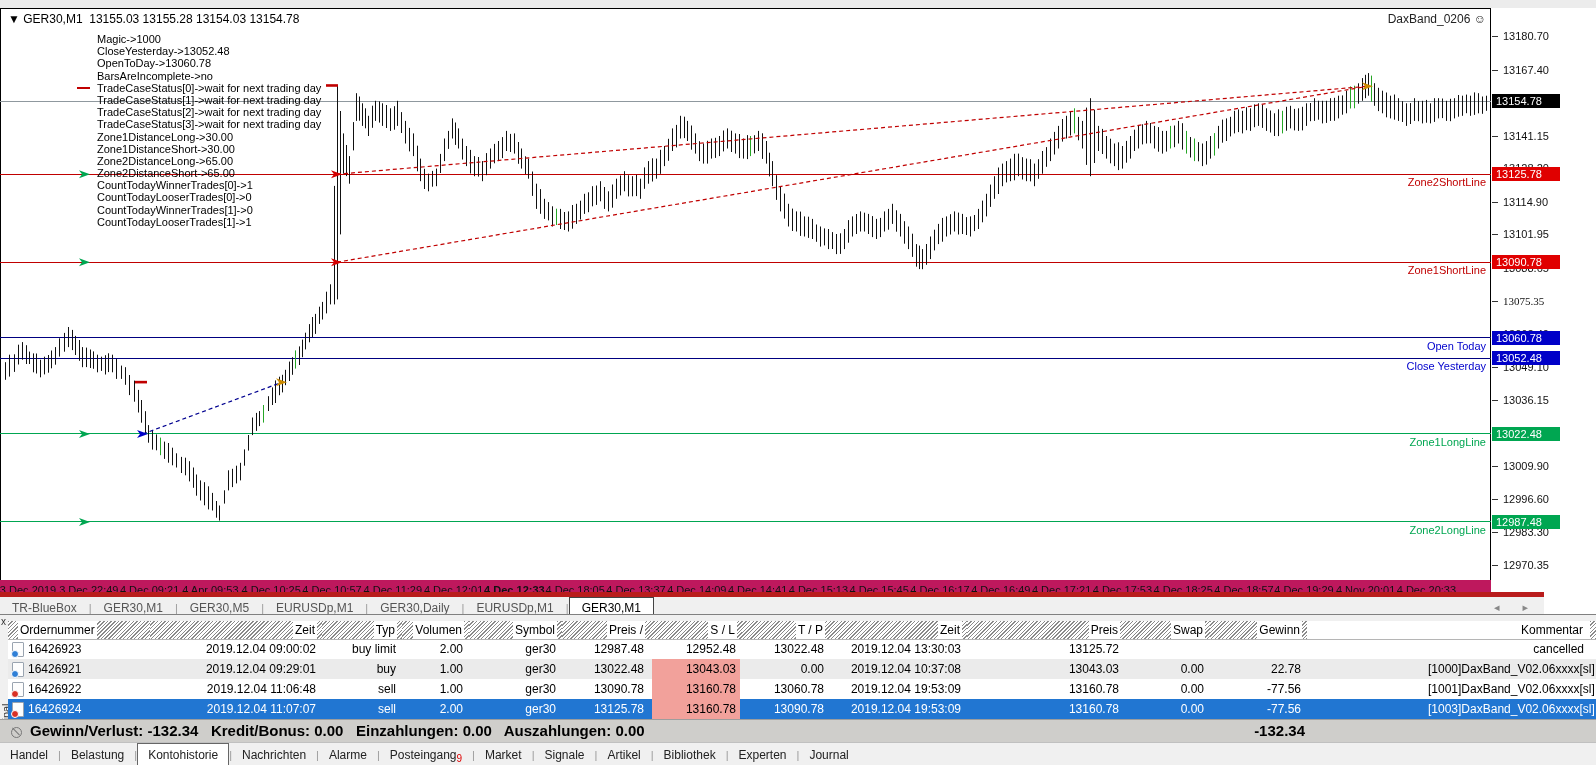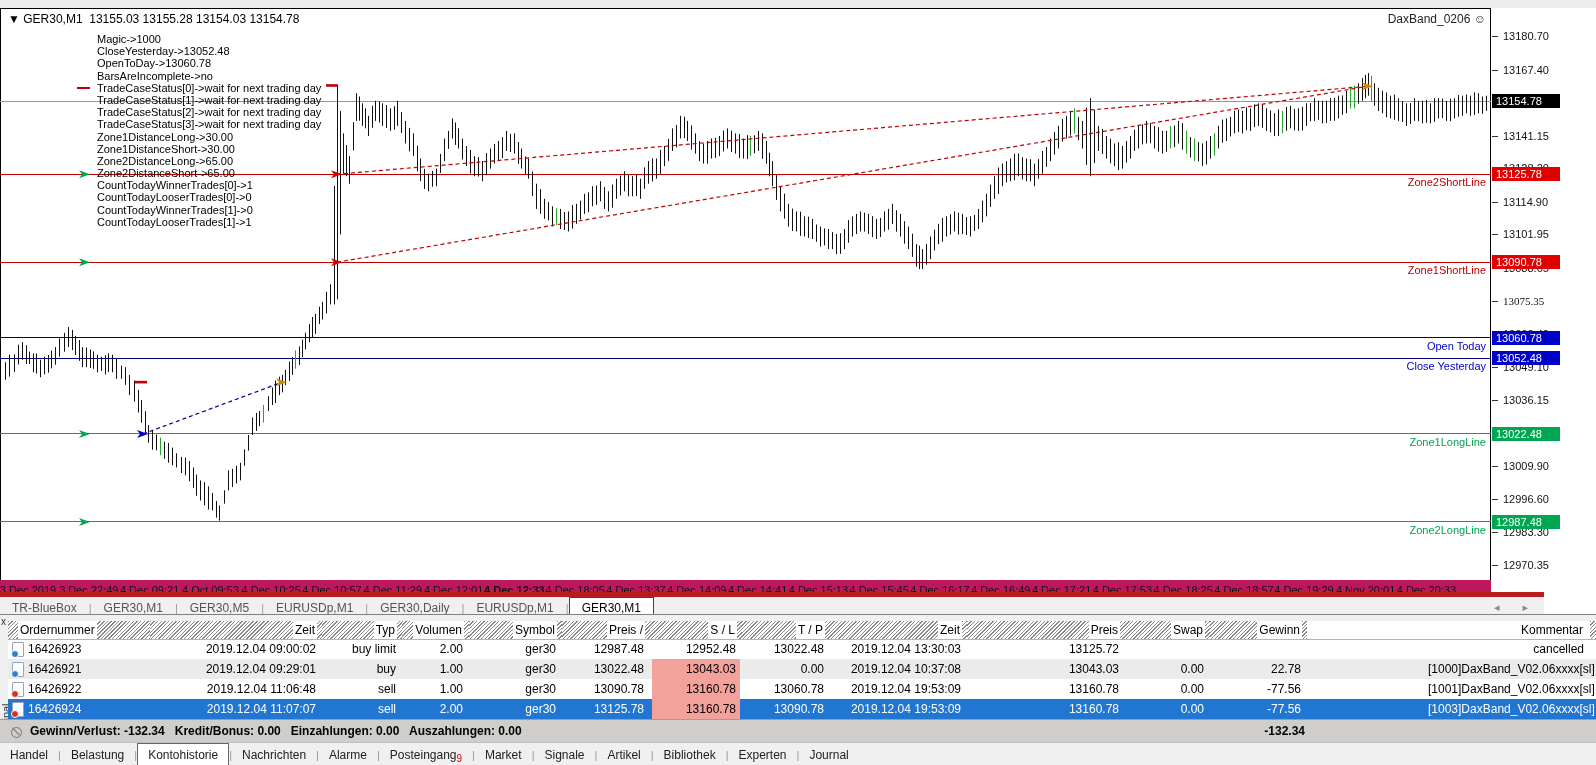--- a/index.html
+++ b/index.html
@@ -43,21 +43,21 @@
   .trow.selected{background:#2176d2;color:#fff;}
   .cell{position:absolute;top:0;height:20px;text-align:right;white-space:nowrap;}
   .cell.left{text-align:left;}
   .cell.pink{background:#f2a19b;color:#000;}
   .doc-icon{position:absolute;left:4px;top:3px;width:10px;height:13px;background:#fdfdfd;
             border:1px solid #9aa4b0;border-radius:1px;}
   .doc-icon i{position:absolute;left:-2px;bottom:-2px;width:6px;height:6px;border-radius:50%;border:1px solid #fff;}
   .doc-icon.blue i{background:#2f7fd6;}
   .doc-icon.red i{background:#d93025;}
   #summary-row{left:0;top:104px;width:1596px;height:22px;background:#cfcecb;border-top:1px solid #9d9d9d;
-               font-size:12px;font-weight:bold;line-height:22px;}
+               font-size:15px;font-weight:bold;line-height:22px;}
   #summary-icon{left:11px;top:7px;width:9px;height:9px;border:1px solid #777;border-radius:50%;color:#777;}
   #summary-icon::after{content:"";position:absolute;left:-1px;top:3px;width:10px;height:1px;background:#777;transform:rotate(45deg);}
   #summary-text{position:absolute;left:30px;}
   #summary-total{position:absolute;right:291px;font-weight:bold;}
   #bottom-tabs{left:0;top:127px;width:1596px;height:24px;background:#f0f0f0;border-top:1px solid #c0c0c0;}
   .btab{position:relative;display:inline-block;padding:4px 10px;color:#222;font-size:12px;}
   .btab.active{background:#fff;border:1px solid #666;border-bottom:1px solid #fff;}
   .btab .badge{color:#d00;font-size:10px;vertical-align:sub;}
   .btab-sep{color:#999;}
   #hdr-asterisk{position:absolute;right:1px;top:2px;font-size:10px;color:#555;}
@@ -521,21 +521,21 @@
         <div class="axis-box" style="top: 247.209px; background: rgb(224, 0, 0);">13090.78</div>
         <div class="axis-box" style="top: 322.629px; background: rgb(0, 0, 200);">13060.78</div>
         <div class="axis-box" style="top: 343.495px; background: rgb(0, 0, 200);">13052.48</div>
         <div class="axis-box" style="top: 418.915px; background: rgb(0, 166, 81);">13022.48</div>
         <div class="axis-box" style="top: 506.905px; background: rgb(0, 166, 81);">12987.48</div>
       </div>
     <div id="time-axis" class="abs">
         <div class="time-label" style="left: 28px;">3 Dec 2019</div>
         <div class="time-label" style="left: 88.8px;">3 Dec 22:49</div>
         <div class="time-label" style="left: 149.6px;">4 Dec 09:21</div>
-        <div class="time-label" style="left: 210.4px;">4 Oct 09:53</div>
+        <div class="time-label" style="left: 210.4px;">4 Apr 09:53</div>
         <div class="time-label" style="left: 271.2px;">4 Dec 10:25</div>
         <div class="time-label" style="left: 332px;">4 Dec 10:57</div>
         <div class="time-label" style="left: 392.8px;">4 Dec 11:29</div>
         <div class="time-label" style="left: 453.6px;">4 Dec 12:01</div>
         <div class="time-label" style="left: 514.4px; font-weight: bold;">4 Dec 12:33</div>
         <div class="time-label" style="left: 575.2px;">4 Dec 18:05</div>
         <div class="time-label" style="left: 636px;">4 Dec 13:37</div>
         <div class="time-label" style="left: 696.8px;">4 Dec 14:09</div>
         <div class="time-label" style="left: 757.6px;">4 Dec 14:41</div>
         <div class="time-label" style="left: 818.4px;">4 Dec 15:13</div>

